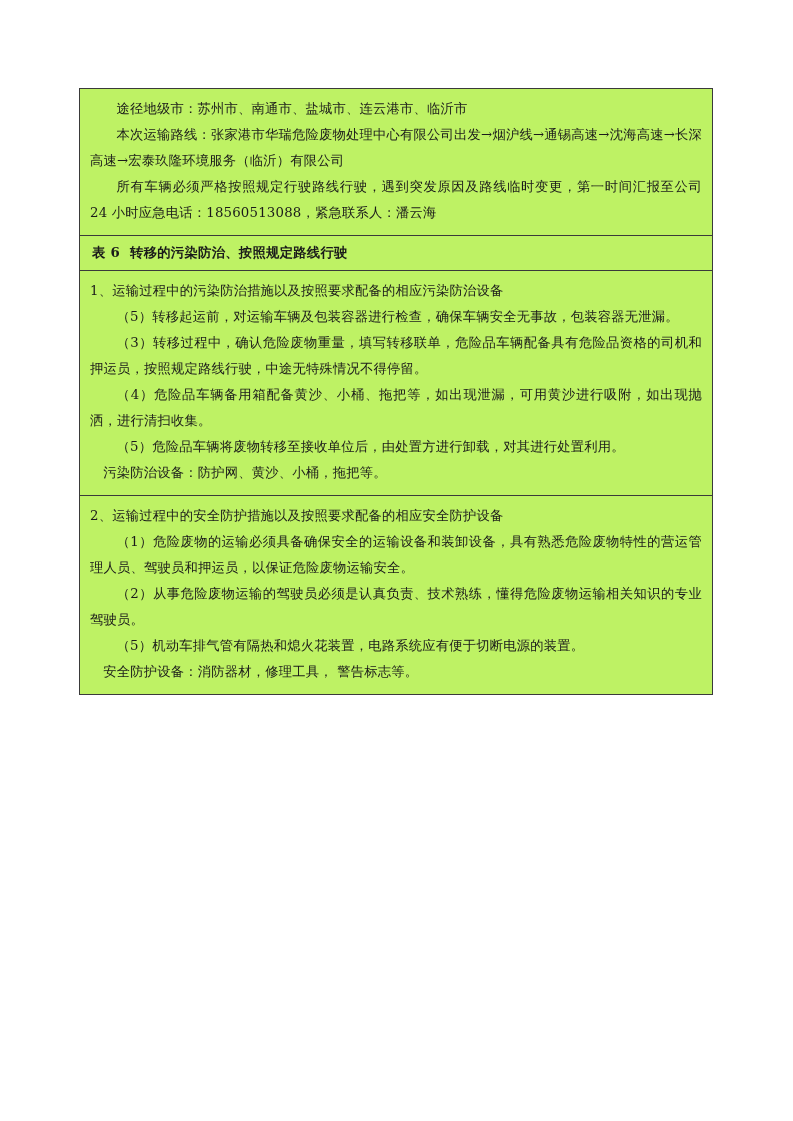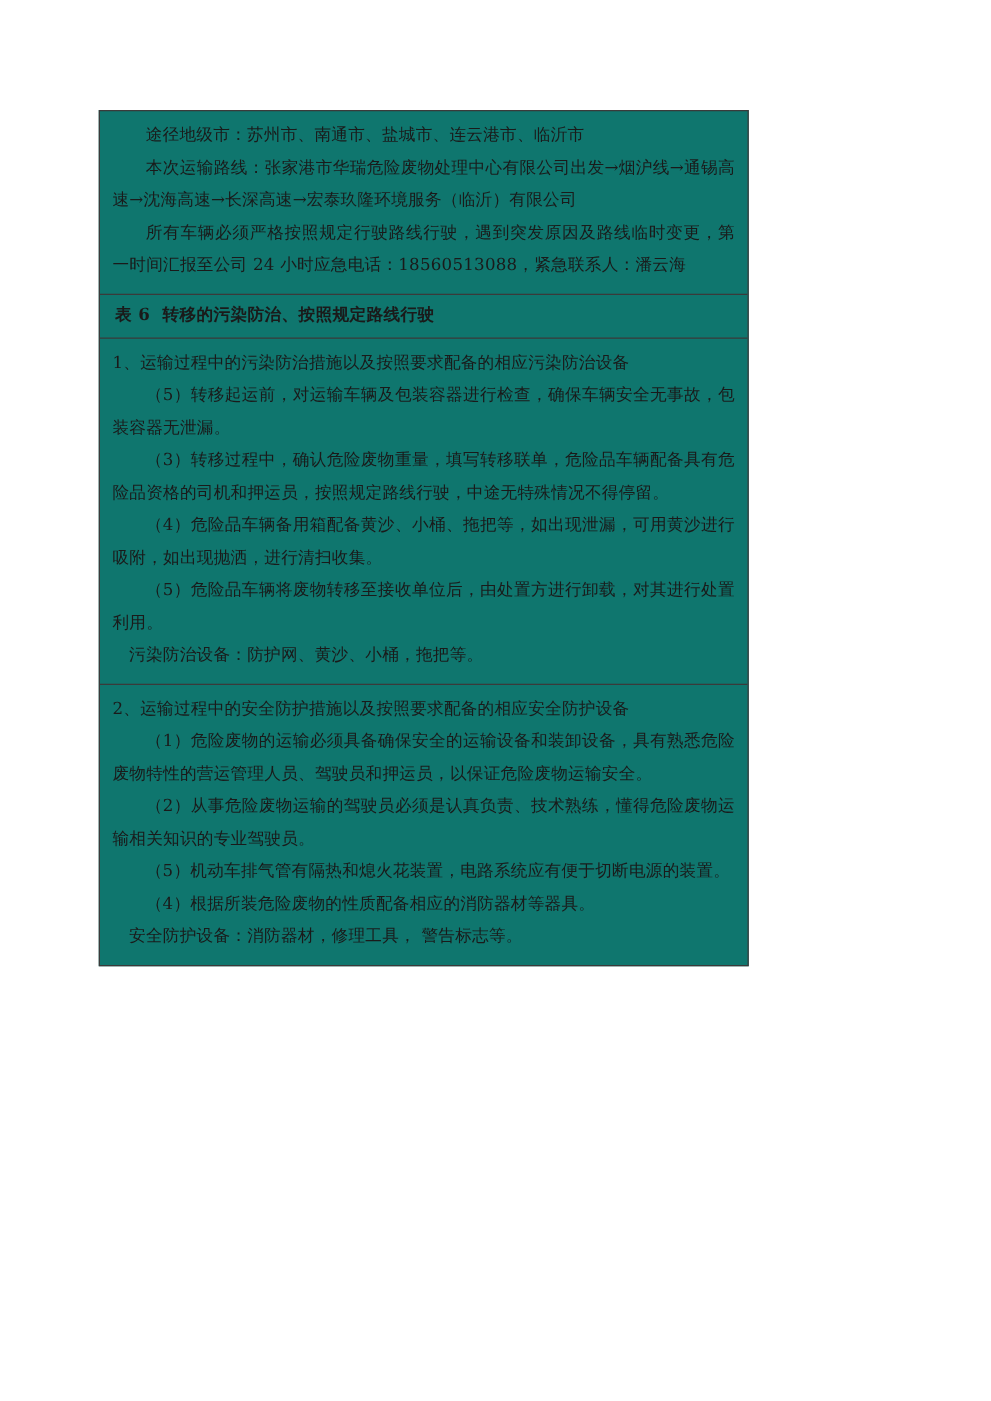--- a/index.html
+++ b/index.html
@@ -17,24 +17,24 @@
   .page {
     position: relative;
     width: 793px;
     height: 1121px;
     box-sizing: border-box;
   }
   .doc-table {
     position: absolute;
     left: 79px;
     top: 88px;
-    width: 520px;
+    width: 634px;
     border: 1px solid #3a3a3a;
     box-sizing: border-box;
-    background: #0f766e;
+    background: #bef264;
   }
   .block {
     border-bottom: 1px solid #3a3a3a;
     padding: 7px 10px 9px 10px;
     box-sizing: border-box;
   }
   .block:last-child {
     border-bottom: none;
   }
   .block.headerrow {
@@ -97,18 +97,17 @@
       <p class="ind2">（4）危险品车辆备用箱配备黄沙、小桶、拖把等，如出现泄漏，可用黄沙进行吸附，如出现抛洒，进行清扫收集。</p>
       <p class="ind2">（5）危险品车辆将废物转移至接收单位后，由处置方进行卸载，对其进行处置利用。</p>
       <p class="ind1">污染防治设备：防护网、黄沙、小桶，拖把等。</p>
     </div>
 
     <div class="block">
       <p class="noind itemhead">2、运输过程中的安全防护措施以及按照要求配备的相应安全防护设备</p>
       <p class="ind2">（1）危险废物的运输必须具备确保安全的运输设备和装卸设备，具有熟悉危险废物特性的营运管理人员、驾驶员和押运员，以保证危险废物运输安全。</p>
       <p class="ind2">（2）从事危险废物运输的驾驶员必须是认真负责、技术熟练，懂得危险废物运输相关知识的专业驾驶员。</p>
       <p class="ind2">（5）机动车排气管有隔热和熄火花装置，电路系统应有便于切断电源的装置。</p>
-      <p class="ind2">（4）根据所装危险废物的性质配备相应的消防器材等器具。</p>
       <p class="ind1">安全防护设备：消防器材，修理工具，  警告标志等。</p>
     </div>
 
   </div>
 </div>
 
 </body></html>

